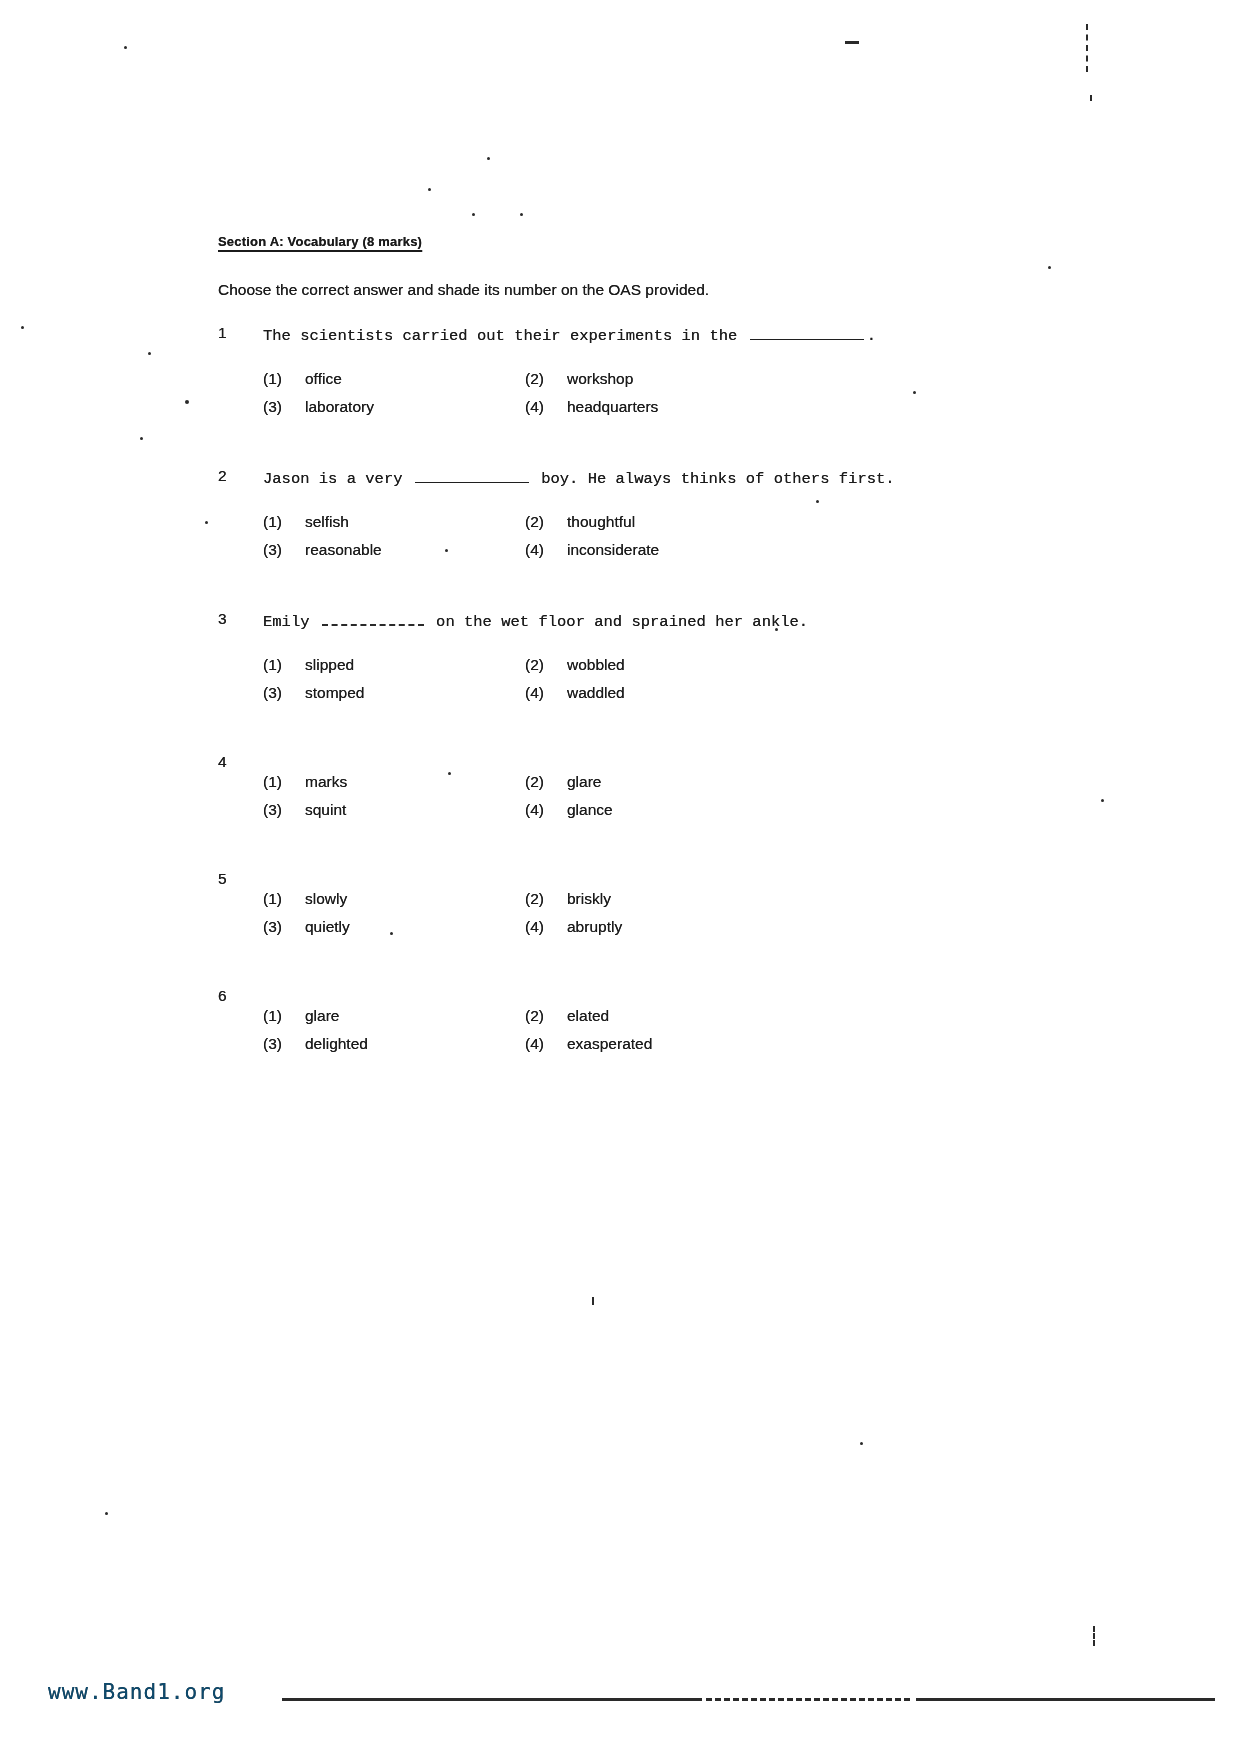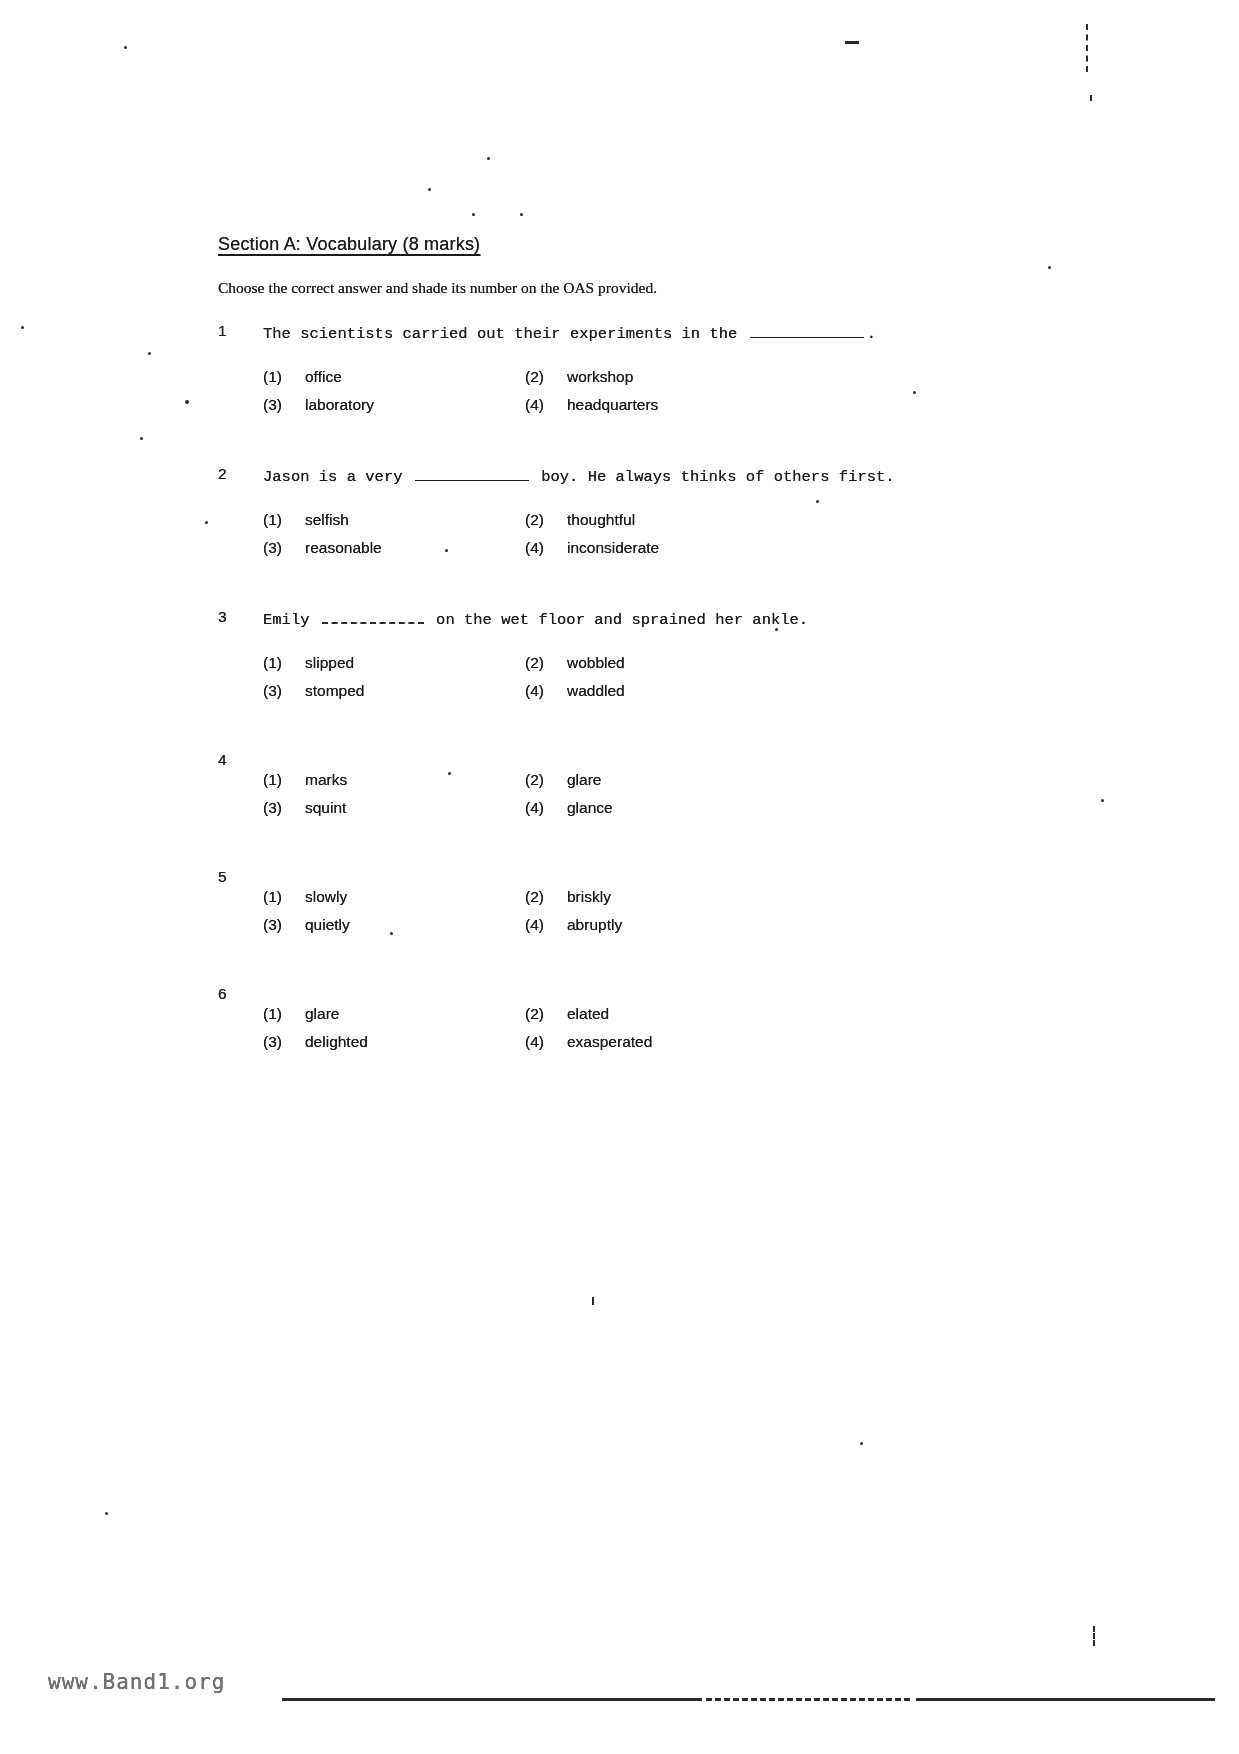--- a/index.html
+++ b/index.html
@@ -11,25 +11,25 @@
     font-family:"Liberation Sans", sans-serif;
     color:#1b1b1b;
   }
   
   .content, .footer{ text-shadow:0 0 .45px rgba(20,20,20,.85); }
 
   .content{
     position:absolute; left:218px; top:234px; width:702px;
   }
   .section-title{
-    font-size:18px; font-weight:normal; margin:0 0 24px 0;
+    font-size:13px; font-weight:bold; margin:0 0 32px 0;
     text-decoration:underline; text-underline-offset:4px; text-decoration-thickness:1.5px;
     letter-spacing:.2px;
   }
-  .instruction{ font-size:15.5px; margin:0 0 24px 0;font-family:Liberation Serif, serif; }
+  .instruction{ font-size:15.5px; margin:0 0 24px 0; }
 
   .question{ display:flex; margin-bottom:46px; }
   .q-num{ width:45px; flex:0 0 45px; font-size:15.5px; padding-top:1px; }
   .q-body{ flex:1; }
   .q-text{ font-size:15.5px; line-height:26px;font-family:Liberation Mono, monospace; }
 
   .blank{
     display:inline-block; height:13px; vertical-align:baseline;
     margin:0 3px;
   }
@@ -40,23 +40,23 @@
     margin-top:16px;
     display:grid; grid-template-columns:262px 1fr; row-gap:1px;
   }
   .option{ display:flex; font-size:15.5px; line-height:27px; }
   .opt-num{ width:42px; flex:0 0 42px; }
   .opt-label{ }
 
   
   .footer{ position:absolute; left:0; top:1668px; width:1239px; height:50px; }
   .site{
-    position:absolute; left:48px; top:2px;
+    position:absolute; left:48px; top:12px;
     font-family:"DejaVu Sans Mono", monospace;
-    font-size:21px; letter-spacing:1px; color:#737373;
+    font-size:21px; letter-spacing:1px; color:#0c4a6e;
   }
   .rule-seg{ position:absolute; top:30px; height:0; }
   .rule-solid{ border-top:3px solid #2a2a2a; }
   .rule-dots{ border-top:3px dashed #2a2a2a; }
 
   
   .noise{ position:absolute; inset:0; pointer-events:none; }
   .speck{ position:absolute; background:#2a2a2a; border-radius:50%; }
   .mark{ position:absolute; background:#2a2a2a; }
   .vdash{ position:absolute; border-left:2px dashed #2a2a2a; }

